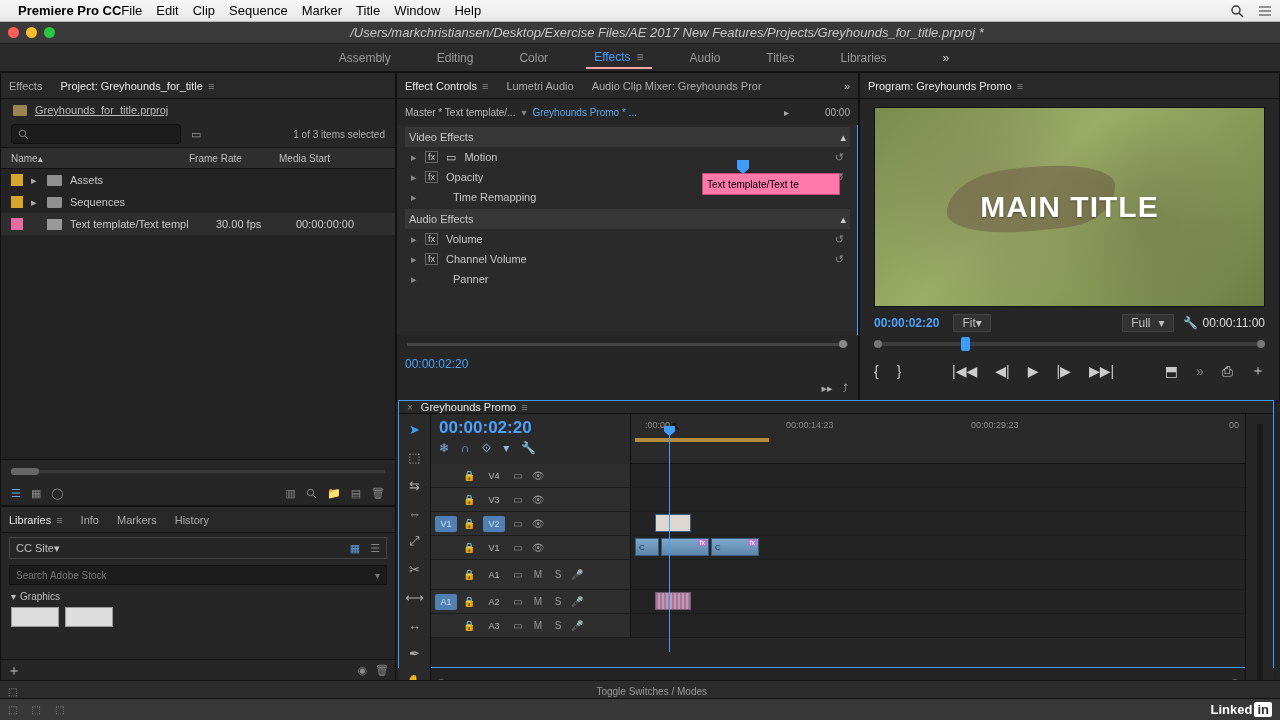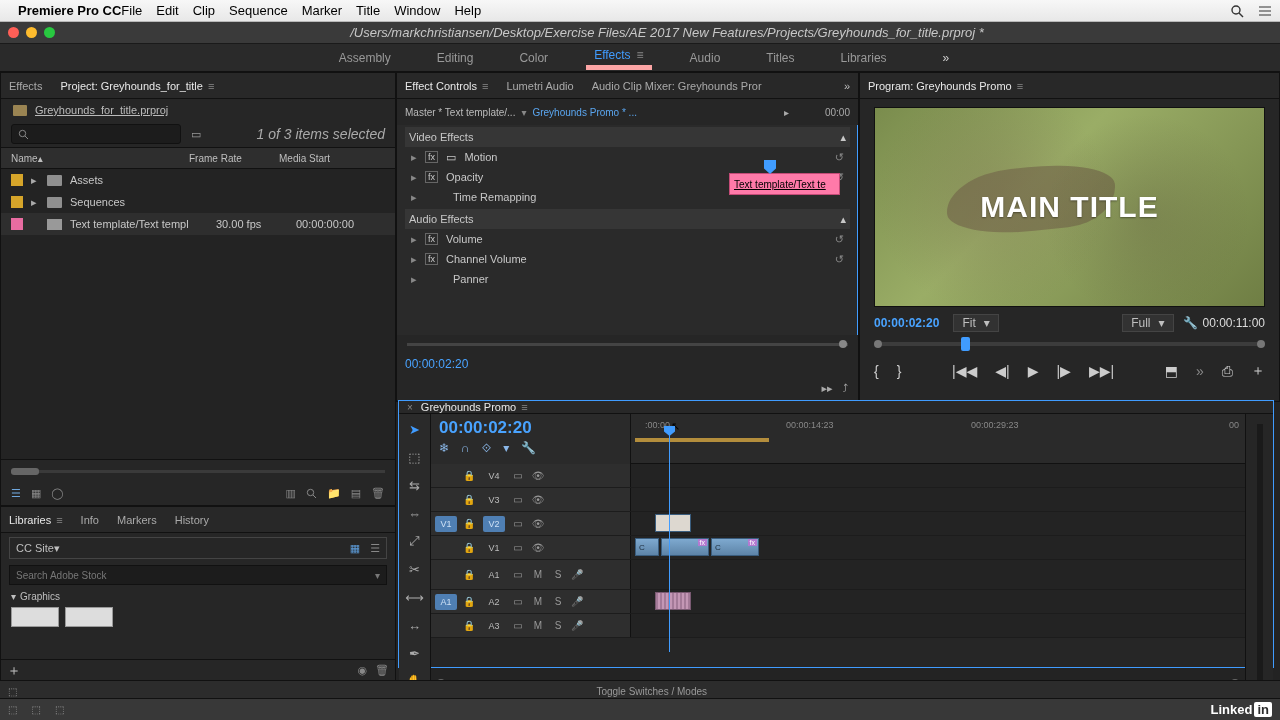--- a/index.html
+++ b/index.html
@@ -8,39 +8,39 @@
 .menubar .apple { font-size: 14px; margin-right: 10px; }
 .menubar .appname { font-weight: 700; margin-right: 0; }
 .menubar .menu-item { margin-right: 14px; cursor: default; }
 .menubar .right { margin-left: auto; display:flex; gap:14px; align-items:center;}
 .traffic { height: 22px; padding: 3px 8px; display: flex; align-items: center; gap:7px; background:#3a3a3a; border-bottom:1px solid #1a1a1a;}
 .traffic .dot { width:11px; height:11px; border-radius:50%; }
 .traffic .red { background:#ff5f57;} .traffic .yel{background:#febc2e;} .traffic .grn{background:#28c840;}
 .titlebar-path { flex:1; text-align:center; color:#c8c8c8; font-size:13px; font-style:italic;}
 .workspaces { height: 28px; background: #2a2a2a; display:flex; align-items:center; padding:0 12px; gap:30px; justify-content:center; border-bottom:1px solid #111; font-size:12px; color:#999;}
 .workspaces .ws { cursor:pointer; padding:3px 8px; }
-.workspaces .ws.active { color:#409cff; border-bottom:5px solid #fca5a5; }
+.workspaces .ws.active { color:#409cff; border-bottom:2px solid #fca5a5; }
 .workspaces .ws-trail { margin-left:6px; color:#888;}
 .workspaces .overflow{ margin-left:18px; color:#ccc; }
 .main { display:flex; height: 610px; background:#232323;}
 .panel { background:#262626; border:1px solid #111; display:flex; flex-direction:column; }
 .panel .tabs { height:26px; display:flex; align-items:center; padding:0 8px; gap:18px; background:#282828; border-bottom:1px solid #111; font-size:11px;}
 .panel .tab { color:#aaa; cursor:pointer; display:flex; align-items:center; gap:5px;}
 .panel .tab.active { color:#e8e8e8; font-weight:500;}
 .panel .tab .menu-eq { color:#888; font-size:11px;}
 .col-left { width:396px; display:flex; flex-direction:column;}
 .col-mid  { width:463px; display:flex; flex-direction:column;}
 .col-right{ flex:1; display:flex; flex-direction:column;}
 .project-panel { flex:1; display:flex; flex-direction:column;}
 .proj-header { height:22px; padding:3px 12px; display:flex; align-items:center; gap:8px; color:#bbb;text-decoration:underline;}
 .proj-header .folder-ico{width:14px;height:11px;background:#9a8452;border-radius:1px;}
 .search-row { height:26px; display:flex; align-items:center; padding:2px 10px; gap:10px;}
 .search-field { flex:0 0 170px; height:20px; background:#1c1c1c; border:1px solid #111; border-radius:3px; display:flex; align-items:center; padding:0 6px; color:#888;}
 .search-field .mag { margin-right:4px;}
-.item-count { margin-left:auto; color:#aaa; font-size:14px;font-style:italic;}
+.item-count { margin-left:auto; color:#aaa; font-size:10px;}
 .list-head { height:22px; background:#2e2e2e; display:flex; align-items:center; padding:0 10px; gap:0; border-top:1px solid #111; border-bottom:1px solid #111; font-size:10px;}
 .list-head .col-name{flex:0 0 178px; display:flex; align-items:center; } .list-head .col-fr{flex:0 0 90px;} .list-head .col-ms{flex:1}
 .bin-list { flex:1; background:#232323;}
 .bin-row { height:22px; display:flex; align-items:center; padding:0 10px; gap:8px; font-size:11px; color:#c8c8c8;}
 .bin-row .swatch{width:12px;height:12px;}
 .bin-row .arrow{color:#aaa;width:8px;}
 .bin-row .bin-ico{width:15px;height:11px;background:#8f8f8f;border-radius:1px;display:inline-block;}
 .bin-row .ae-ico{width:15px;height:11px;background:#999;display:inline-block;position:relative;}
 .bottom-row { height:46px; background:#262626; border-top:1px solid #111; display:flex; flex-direction:column;}
 .slider-row { height:22px; display:flex; align-items:center; padding:0 10px; gap:10px;}
@@ -59,30 +59,30 @@
 .ec-body { flex:1; background:#2a2a2a; padding:0 8px; overflow:hidden; position:relative;}
 .ec-group-head{height:20px; display:flex; align-items:center; color:#c8c8c8; font-size:11px; background:#363636; padding:0 4px; margin-top:2px; gap:6px; justify-content:space-between;}
 .ec-prop{height:20px; display:flex; align-items:center; gap:8px; padding:0 6px; font-size:11px; color:#c8c8c8;}
 .ec-prop .tw{color:#888; width:6px;} .ec-prop .fx{color:#c8c8c8; font-size:9px; border:1px solid #666; padding:0 2px;}
 .ec-prop .bypass-reset{margin-left:auto; color:#888;}
 .ec-timecode{height:22px; padding:0 8px; display:flex; align-items:center; color:#49a3ff; font-size:12px;}
 .ec-transport{height:26px; display:flex; align-items:center; justify-content:flex-end; padding:0 10px; gap:10px;}
 .ec-slider-row {height:18px; display:flex; align-items:center; padding:0 10px;}
 .ec-slider-row .track{flex:1; height:3px; background:#444; position:relative;}
 .ec-slider-row .track .dot{position:absolute; width:8px; height:8px; background:#888; border-radius:50%; top:-3px;}
-.clip-marker { position:absolute; right:18px; top:100px; width:111px; height:22px; background:#ff7aa9; border:1px solid #c44b77; color:#000; font-size:10px; display:flex; align-items:center; padding:0 4px; z-index:5;text-decoration:underline;}
+.clip-marker { position:absolute; right:18px; top:100px; width:138px; height:22px; background:#ff7aa9; border:1px solid #c44b77; color:#000; font-size:10px; display:flex; align-items:center; padding:0 4px; z-index:5;}
 .clip-marker::before{content:''; position:absolute; top:-14px; left:34px; width:12px; height:14px; background:#409cff; clip-path:polygon(0 0,100% 0,100% 60%,50% 100%,0 60%);}
 .program-panel { flex:1; display:flex; flex-direction:column;}
 .monitor { flex:0 0 200px; margin:8px 14px 4px; background:linear-gradient(135deg,#7a8c4d 0%,#9aad66 40%,#6f7e44 100%); position:relative; display:flex; align-items:center; justify-content:center; overflow:hidden; border:1px solid #111;}
 .monitor::after{content:''; position:absolute; inset:0; background:radial-gradient(circle at 30% 45%, rgba(120,100,80,.3), transparent 40%), radial-gradient(circle at 70% 55%, rgba(90,80,60,.25), transparent 35%);}
 .monitor .dog{position:absolute; left:40%; top:46%; width:170px; height:64px; background:rgba(110,96,70,.6); border-radius:40% 50% 30% 50%/60% 40% 60% 40%; transform:translate(-50%,-50%) rotate(-6deg);}
 .monitor .title-text{position:relative; color:#fff; font-size:30px; font-weight:700; letter-spacing:1px; text-shadow:0 1px 2px rgba(0,0,0,.4); z-index:2;}
 .mon-info{height:24px; display:flex; align-items:center; padding:0 14px; font-size:12px;}
 .mon-info .tc{color:#49a3ff; font-weight:600;}
-.mon-info .fit{margin-left:14px; background:#323232; padding:1px 8px; border:1px solid #444; display:flex; gap:8px; align-items:center;}
+.mon-info .fit{margin-left:14px; background:#323232; padding:1px 8px; border:1px solid #444; display:flex; align-items:center;}
 .mon-info .full{margin-left:auto; background:#323232; padding:1px 8px; border:1px solid #444; display:flex; gap:8px; align-items:center; margin-right:10px;}
 .mon-info .dur{color:#ddd; margin-left:4px;}
 .mon-scrub{height:18px; padding:0 14px; display:flex; align-items:center;}
 .mon-scrub .bar{flex:1; height:4px; background:#3c3c3c; position:relative;}
 .mon-scrub .bar .ph{position:absolute; left:21%; width:9px; height:14px; top:-5px; background:#409cff; border-radius:2px;}
 .mon-scrub .dotL,.mon-scrub .dotR{width:8px;height:8px;background:#777;border-radius:50%;}
 .mon-transport{height:36px; display:flex; align-items:center; justify-content:center; gap:18px; padding:0 14px; font-size:14px; color:#ccc;}
 .mon-transport .btn{cursor:pointer;}
 .mon-transport .spacer{flex:1;}
 .timeline { flex:1; display:flex; flex-direction:column; border:1px solid #409cff; margin:0 2px 2px;}

